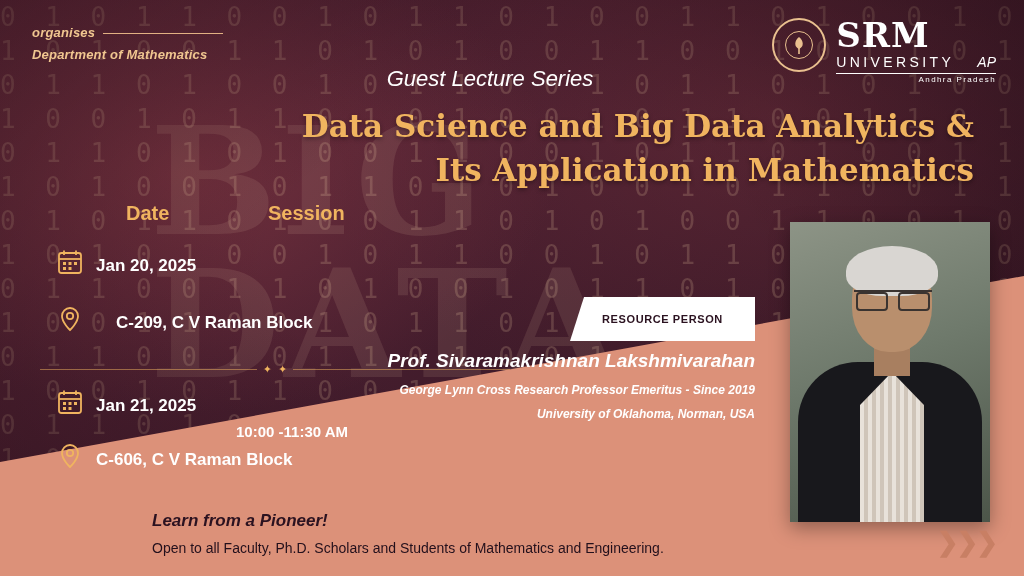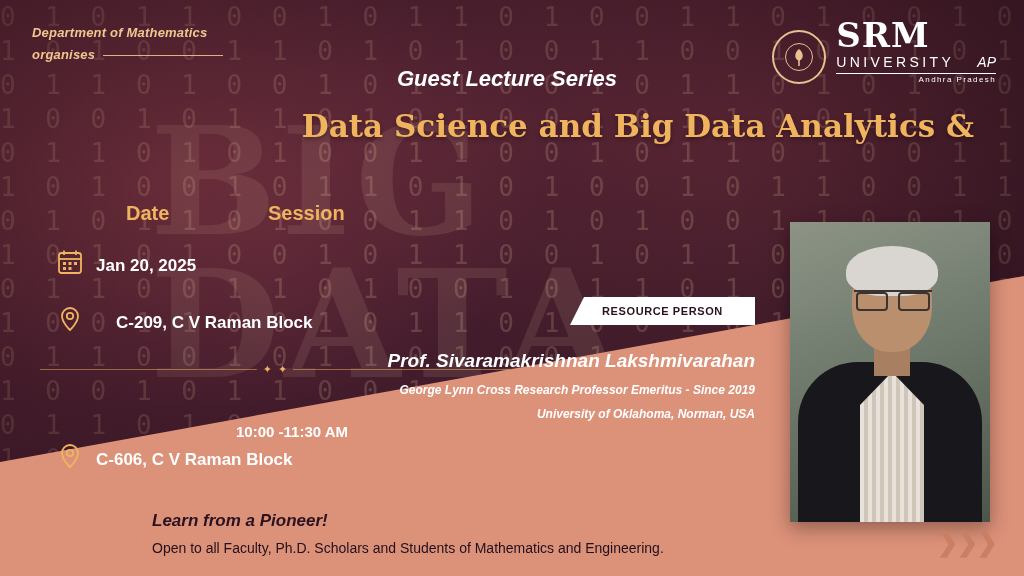--- a/index.html
+++ b/index.html
@@ -84,21 +84,21 @@
     background: #e2b183;
     vertical-align: middle;
     margin-left: 8px;
   }
 
   .logo {
     position: absolute;
     right: 28px;
     top: 18px;
     display: flex;
-    align-items: flex-end;
+    align-items: flex-start;
     gap: 10px;
   }
   .logo-seal {
     width: 50px;
     height: 50px;
     border-radius: 50%;
     border: 2px solid #e9c08f;
     display: flex;
     align-items: center;
     justify-content: center;
@@ -128,23 +128,22 @@
   }
 
   .series {
     position: absolute;
     top: 66px;
     left: 0;
     width: 980px;
     text-align: center;
     color: #ffffff;
     font-size: 22px;
-    font-weight: bold;
+    font-weight: normal;
     font-style: italic;
-    padding-left: 17px;
   }
   .title {
     position: absolute;
     top: 104px;
     left: 50px;
     width: 924px;
     text-align: right;
     color: #f0b45f;
     font-family: "DejaVu Serif", serif;
     font-weight: bold;
@@ -207,21 +206,21 @@
     flex: none;
     color: #f0b45f;
   }
 
   
   .rp-tag {
     position: absolute;
     left: 570px;
     top: 297px;
     width: 185px;
-    height: 28px;
+    height: 44px;
     background: #ffffff;
     color: #2b1220;
     font-size: 11px;
     font-weight: bold;
     letter-spacing: 0.6px;
     display: flex;
     align-items: center;
     justify-content: center;
     clip-path: polygon(14px 0, 100% 0, 100% 100%, 0 100%);
   }
@@ -377,42 +376,43 @@
 
   <div class="bigdata-ghost">
     <div>BIG</div>
     <div>DATA</div>
   </div>
 
   <div class="vignette"></div>
   <div class="band"></div>
 
   <div class="dept">
+    <div><span>organises</span><span class="rule"></span></div>
     <div>Department of Mathematics</div>
-    <div><span>organises</span><span class="rule"></span></div>
   </div>
 
   <div class="logo">
     <div class="logo-seal">
       <svg width="30" height="30" viewBox="0 0 30 30" aria-hidden="true">
         <circle cx="15" cy="15" r="13.5" fill="none" stroke="#e9c08f" stroke-width="1"></circle>
         <path d="M15 7 C10 11 10 17 15 19 C20 17 20 11 15 7 Z" fill="#e9c08f"></path>
         <rect x="14.2" y="18" width="1.6" height="6" fill="#e9c08f"></rect>
       </svg>
     </div>
     <div class="logo-text">
       <div class="logo-srm">SRM</div>
       <div class="logo-univ"><span>UNIVERSITY</span> <i>AP</i></div>
       <div class="logo-ap">Andhra Pradesh</div>
     </div>
   </div>
 
   <div class="series">Guest Lecture Series</div>
   <div class="title">
     <div>Data Science and Big Data Analytics &amp;</div>
+    <div>Its Application in Mathematics</div>
   </div>
 
   <div class="col-head head-date">Date</div>
   <div class="col-head head-session">Session</div>
 
   <div class="row-line r1-date">
     <span class="icon-cal">
       <svg width="28" height="28" viewBox="0 0 28 28" aria-hidden="true">
         <rect x="3" y="5" width="22" height="20" rx="2.5" fill="none" stroke="#f0b45f" stroke-width="1.8"></rect>
         <line x1="3" y1="11" x2="25" y2="11" stroke="#f0b45f" stroke-width="1.8"></line>
@@ -439,20 +439,36 @@
   </div>
 
 
   <div class="divider">
     <span class="dline"></span>
     <span class="gem">✦</span>
     <span class="gem">✦</span>
     <span class="dline"></span>
   </div>
 
+  <div class="row-line r2-date">
+    <span class="icon-cal">
+      <svg width="28" height="28" viewBox="0 0 28 28" aria-hidden="true">
+        <rect x="3" y="5" width="22" height="20" rx="2.5" fill="none" stroke="#f0b45f" stroke-width="1.8"></rect>
+        <line x1="3" y1="11" x2="25" y2="11" stroke="#f0b45f" stroke-width="1.8"></line>
+        <line x1="8" y1="2.5" x2="8" y2="7" stroke="#f0b45f" stroke-width="1.8"></line>
+        <line x1="20" y1="2.5" x2="20" y2="7" stroke="#f0b45f" stroke-width="1.8"></line>
+        <rect x="7" y="14" width="3" height="3" fill="#f0b45f"></rect>
+        <rect x="12.5" y="14" width="3" height="3" fill="#f0b45f"></rect>
+        <rect x="18" y="14" width="3" height="3" fill="#f0b45f"></rect>
+        <rect x="7" y="19" width="3" height="3" fill="#f0b45f"></rect>
+        <rect x="12.5" y="19" width="3" height="3" fill="#f0b45f"></rect>
+      </svg>
+    </span>
+    <span>Jan 21, 2025</span>
+  </div>
 
   <div class="row-line r2-venue">
     <span class="icon-pin">
       <svg width="28" height="28" viewBox="0 0 28 28" aria-hidden="true">
         <path d="M14 3 C9.6 3 6 6.6 6 11 C6 17.5 14 25 14 25 C14 25 22 17.5 22 11 C22 6.6 18.4 3 14 3 Z" fill="none" stroke="#f0b45f" stroke-width="1.8"></path>
         <circle cx="14" cy="11" r="3.2" fill="none" stroke="#f0b45f" stroke-width="1.8"></circle>
       </svg>
     </span>
     <span>C-606, C V Raman Block</span>
   </div>

